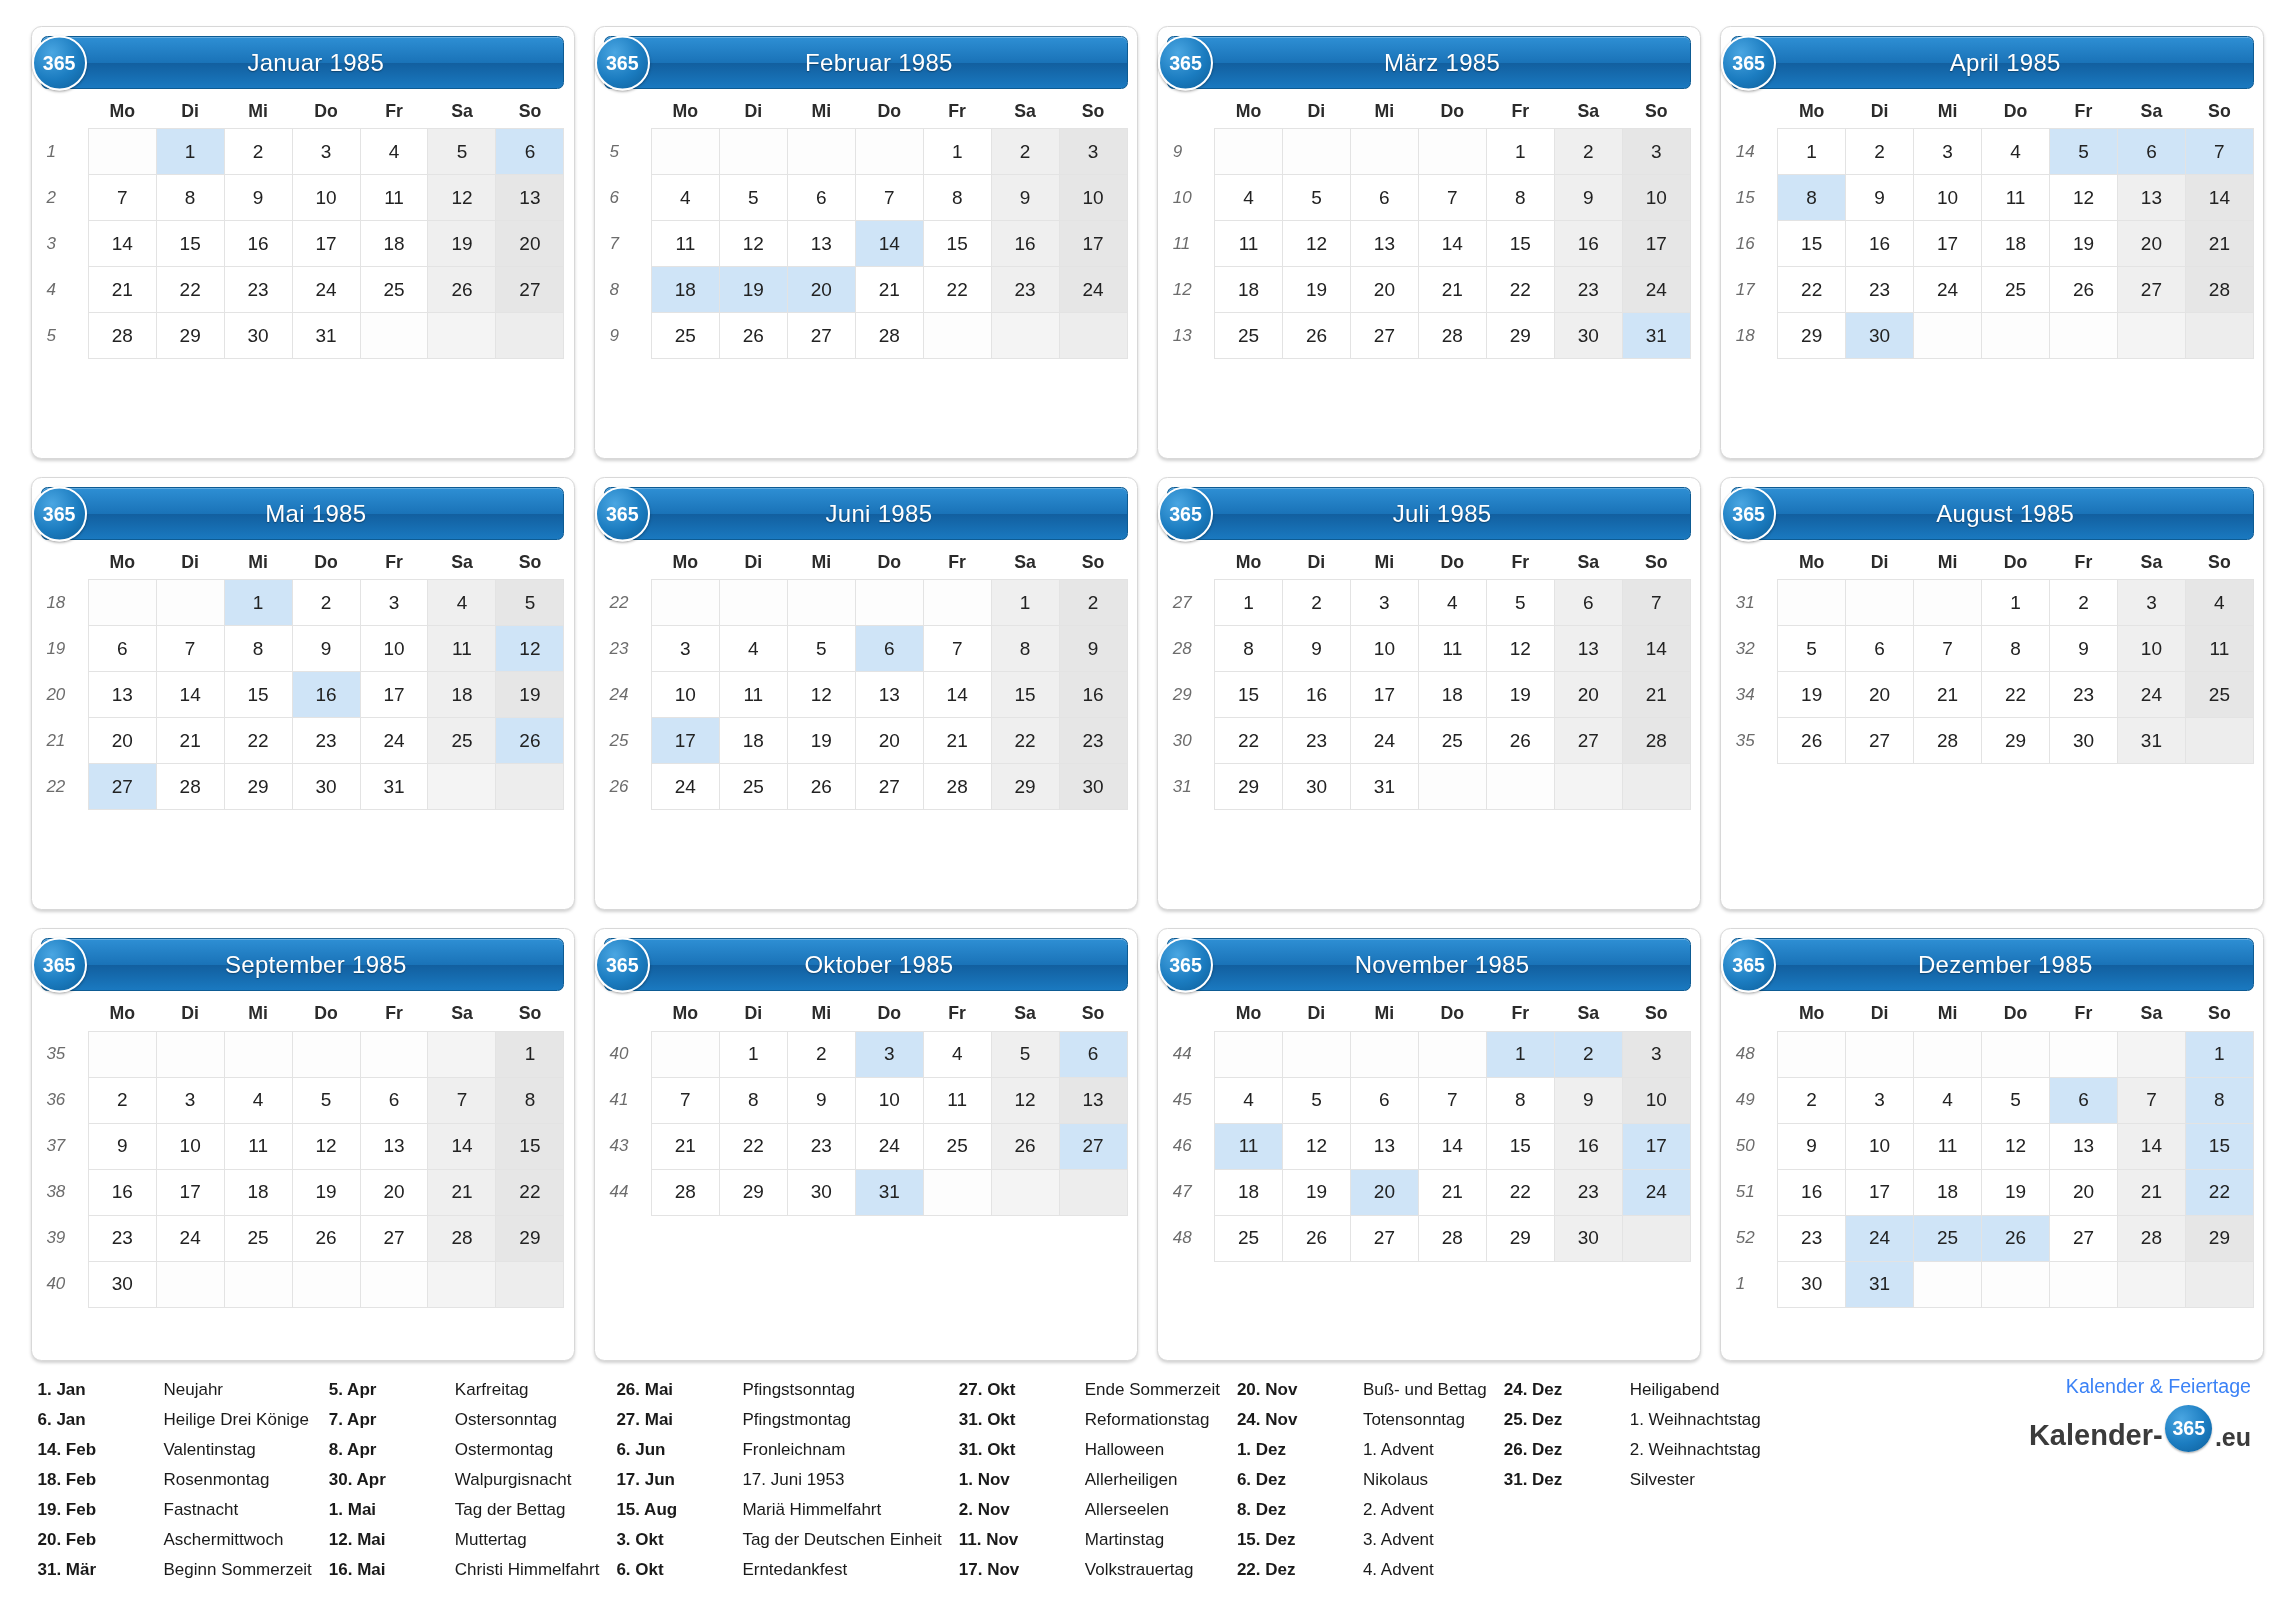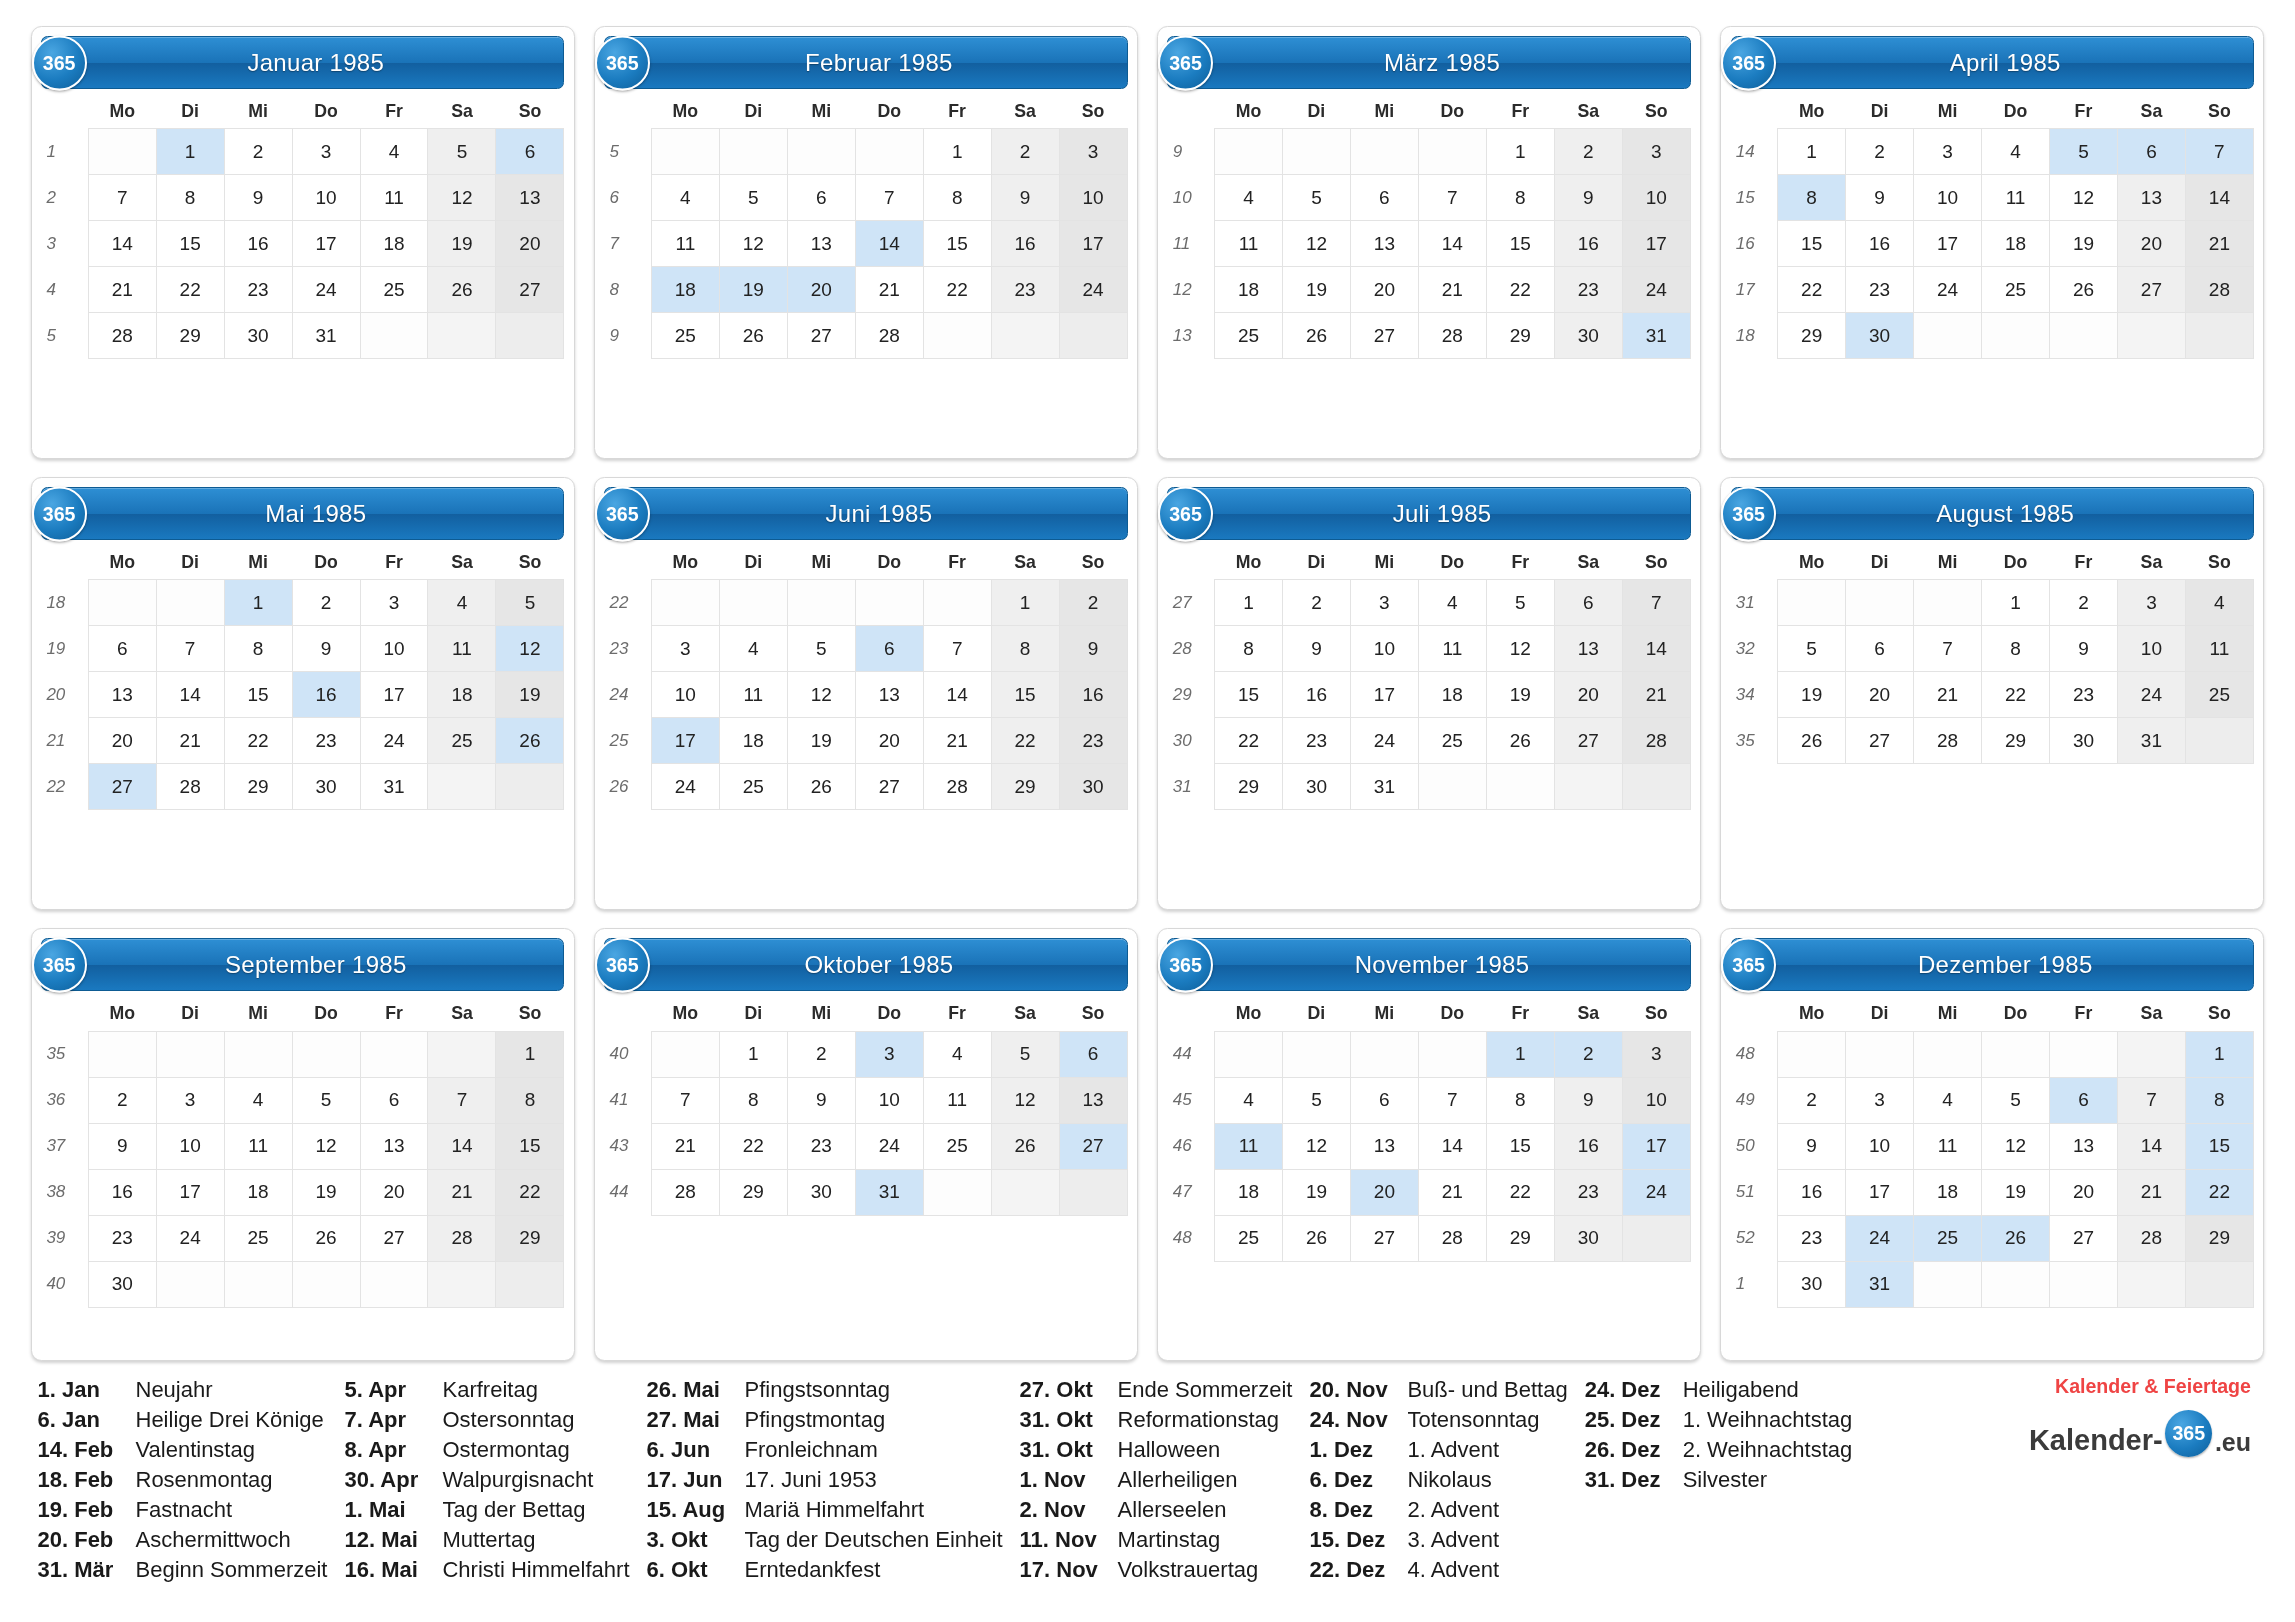--- a/index.html
+++ b/index.html
@@ -122,42 +122,43 @@
   .legend-cols {
     display: flex;
     flex: 1 1 auto;
     gap: 0px;
   }
   .legend-col {
     padding-right: 17px;
   }
   .legend-row {
     display: flex;
-    font-size: 22px;
+    font-size: 17px;
     line-height: 30px;
     color: #1a1a1a;
     white-space: nowrap;
+    gap: 28px;
   }
   .legend-date {
     font-weight: bold;
     width: 98px;
     text-align: left;
   }
   .legend-name { }
   .brandbox {
     width: 340px;
     flex: 0 0 340px;
     text-align: right;
     padding-right: 6.5px;
   }
   .brand-sub {
-    color: #ef4444;
+    color: #3b82f6;
     font-size: 19.6px;
-    font-weight: bold;
-    margin-bottom: 12px;
+    font-weight: normal;
+    margin-bottom: 6px;
   }
   .brand-year {
     color: #c9c9c9;
     font-size: 71px;
     font-weight: bold;
     line-height: 1;
     letter-spacing: 0.7px;
   }
   .brand-logo {
     display: flex;

